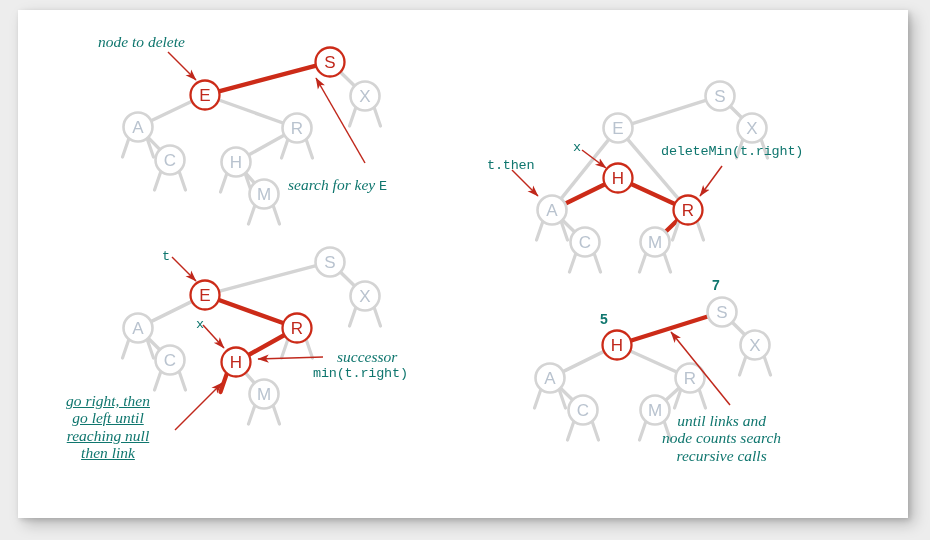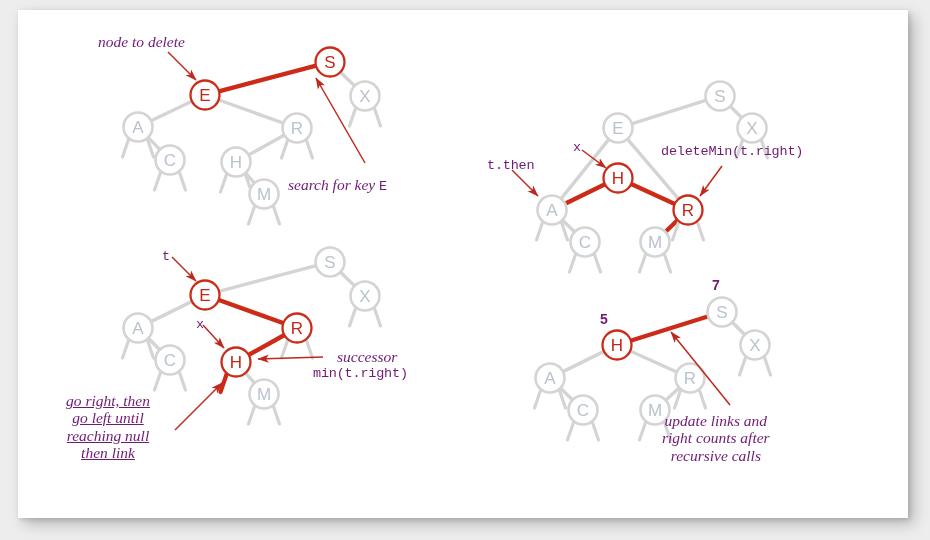--- a/index.html
+++ b/index.html
@@ -29,21 +29,21 @@
   #figure-svg {
     position: absolute;
     left: 0;
     top: 0;
     width: 930px;
     height: 540px;
     pointer-events: none;
   }
   .lbl {
     position: absolute;
-    color: #701a75;
+    color: #0f766e;
     white-space: pre;
     line-height: 1.12;
   }
   .lbl-italic {
     font-family: "Liberation Serif", "DejaVu Serif", serif;
     font-style: italic;
     font-size: 15.5px;
   }
   .lbl-mono {
     font-family: "Liberation Mono", "DejaVu Sans Mono", monospace;
@@ -289,15 +289,15 @@
       <div class="lbl lbl-mono" style="left: 487px; top: 158px;">t.then</div>
       <div class="lbl lbl-mono" style="left: 573px; top: 140px;">x</div>
       <div class="lbl lbl-mono" style="left: 661px; top: 144px;">deleteMin(t.right)</div>
       <div class="lbl lbl-mono" style="left: 162px; top: 249px;">t</div>
       <div class="lbl lbl-mono" style="left: 196px; top: 317px;">x</div>
       <div class="lbl lbl-italic" style="left: 337px; top: 348px;">successor</div>
       <div class="lbl lbl-mono" style="left: 313px; top: 366px;">min(t.right)</div>
       <div class="lbl lbl-italic lbl-center" style="left: 66px; top: 392px; text-decoration: underline;"><div>go right, then</div><div>go left until</div><div>reaching null</div><div>then link</div></div>
       <div class="lbl lbl-num" style="left: 600px; top: 312px;">5</div>
       <div class="lbl lbl-num" style="left: 712px; top: 278px;">7</div>
-      <div class="lbl lbl-italic lbl-center" style="left: 662px; top: 412px;"><div>update links and</div><div>right counts after</div><div>recursive calls</div></div>
+      <div class="lbl lbl-italic lbl-center" style="left: 662px; top: 412px;"><div>until links and</div><div>node counts search</div><div>recursive calls</div></div>
     </div>
 </div>
 
 </body></html>

